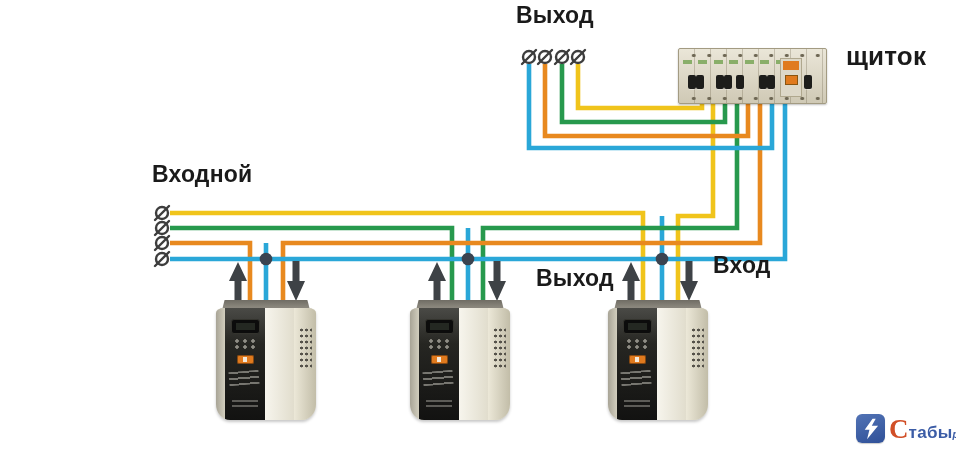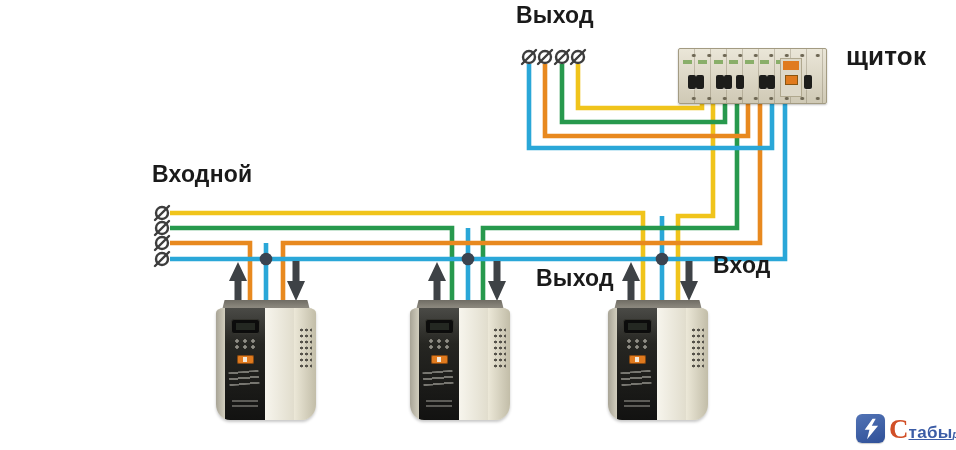--- a/index.html
+++ b/index.html
@@ -61,21 +61,21 @@
     background:repeating-linear-gradient(180deg,#8e8d86 0 2px,transparent 2px 6px);}
   .fineprint{position:absolute;left:16%;bottom:12px;width:26%;height:8px;opacity:.7;
     background:repeating-linear-gradient(180deg,#7b7a74 0 1.5px,transparent 1.5px 5px);}
 
   
   .logo{position:absolute;left:856px;top:414px;z-index:5;display:flex;align-items:flex-end;gap:4px;}
   .logo-icon{width:29px;height:29px;border-radius:6px;background:linear-gradient(160deg,#5273b5,#2f5098);
     display:flex;align-items:center;justify-content:center;box-shadow:0 1px 1px rgba(0,0,0,.2);}
   .logo-text{line-height:1;white-space:nowrap;}
   .logo-initial{font-family:"Liberation Serif",serif;font-weight:700;font-size:27px;color:var(--logo-orange,#d14f27);}
-  .logo-rest{font-weight:700;font-size:17px;color:var(--logo-blue,#3b5ca6);letter-spacing:.3px;text-decoration:underline;}
+  .logo-rest{font-weight:700;font-size:17px;color:var(--logo-blue,#3b5ca6);letter-spacing:.3px;}
   .logo-domain{font-style:italic;font-weight:700;font-size:10px;color:var(--logo-blue,#3b5ca6);}
 </style>
 </head>
 <body>
 
 <div class="stage">
 
   <svg class="wires" width="956" height="450" viewBox="0 0 956 450" fill="none" stroke-linecap="butt" stroke-linejoin="miter">
 
     <g stroke-width="4.6" style="stroke:var(--wire-blue,#2aa7d8)">

